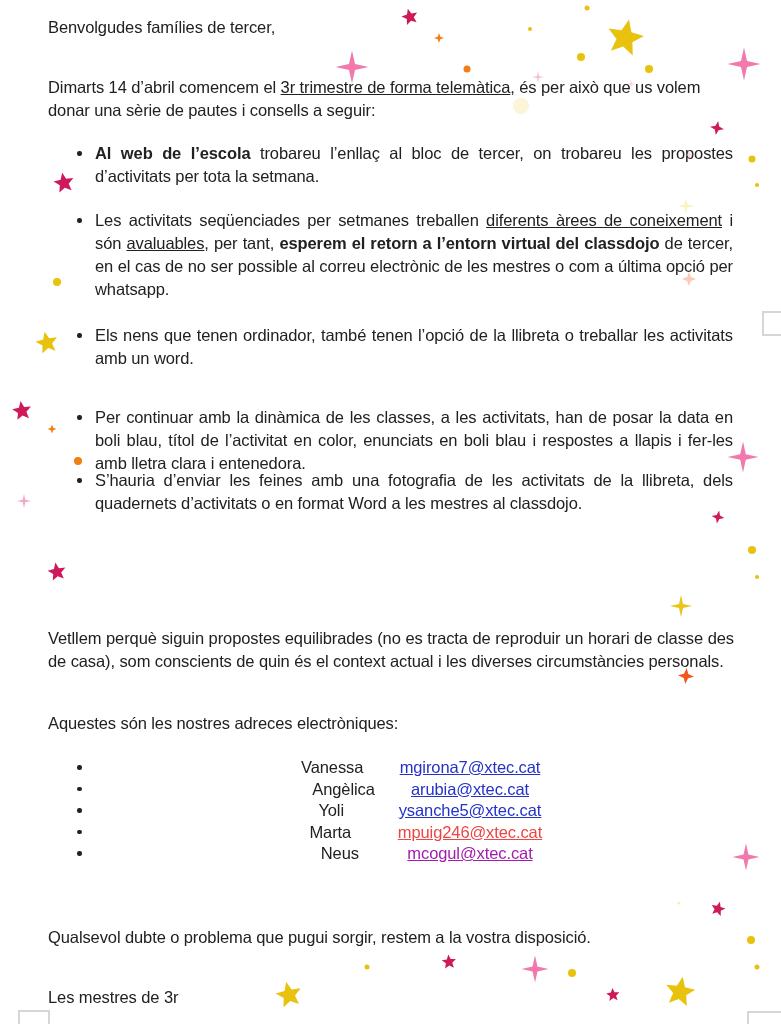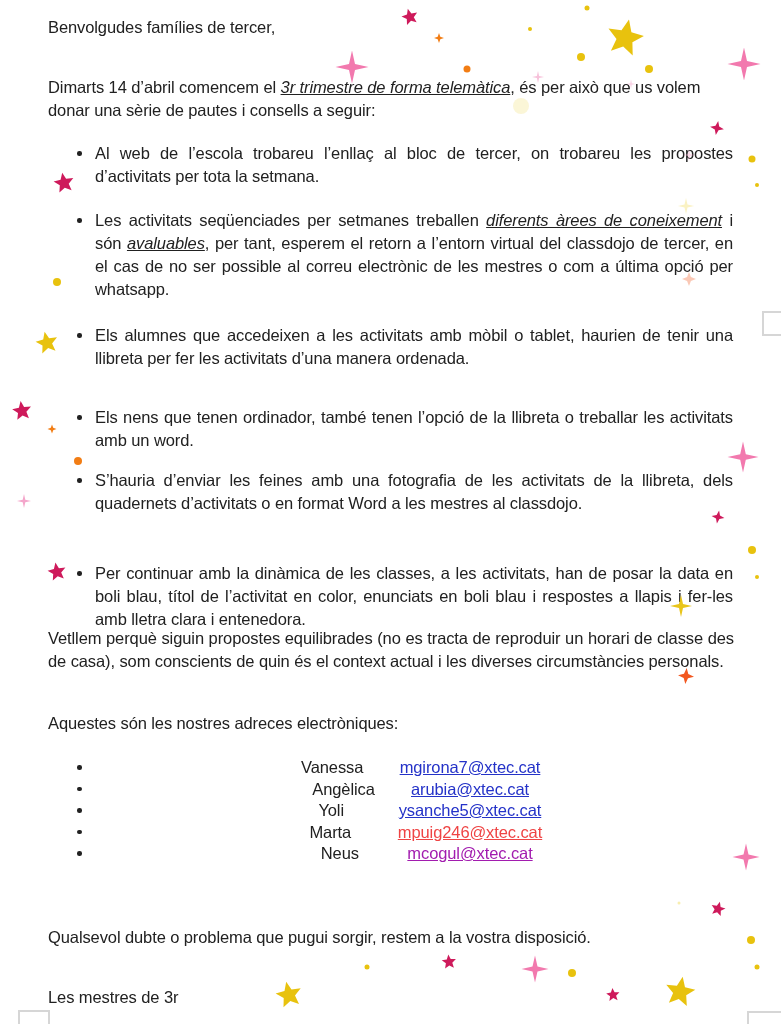--- a/index.html
+++ b/index.html
@@ -2,22 +2,22 @@
 <html><head>
 <meta charset="utf-8">
 <style>
   html,body{margin:0;padding:0;background:#fff;}
   .page{
     position:relative;width:781px;height:1024px;background:#ffffff;
     font-family:"Liberation Sans",sans-serif;color:#212121;overflow:hidden;
   }
   .tb{position:absolute;left:48px;width:686px;font-size:16.5px;line-height:23px;letter-spacing:-0.1px;}
   .j{text-align:justify;}
-  .rb{font-weight:normal;}
-  .ru{text-decoration:underline;font-style:italic;}
+  .rb{font-weight:bold;}
+  .ru{text-decoration:underline;}
   #bullets{position:absolute;left:0;top:0;width:100%;height:100%;}
   .bullet{
     position:absolute;left:70px;width:663px;box-sizing:border-box;padding-left:25px;
     font-size:16.5px;line-height:23px;letter-spacing:-0.1px;text-align:justify;
   }
   .bullet::before{content:"";position:absolute;left:7px;top:9px;width:4.5px;height:4.5px;border-radius:50%;background:#212121;}
   .bullet:nth-child(1){top:142px;}
   .bullet:nth-child(2){top:209px;}
   .bullet:nth-child(3){top:324px;}
   .bullet:nth-child(4){top:406px;}
@@ -36,24 +36,23 @@
 </style>
 </head>
 <body>
 
 <div class="page" style="color: rgb(33, 33, 33); padding-left: 32px;">
   <div class="tb" style="top:16px">Benvolgudes famílies de tercer,</div>
   <div class="tb" style="top:76px"><span>Dimarts 14 d’abril comencem el </span><span class="ru">3r trimestre de forma telemàtica</span><span>, és per això que us volem donar una sèrie de pautes i consells a seguir:</span></div>
   <div id="bullets">
       <div class="bullet"><span class="rb">Al web de l’escola</span><span> trobareu l’enllaç al bloc de tercer, on trobareu les propostes d’activitats per tota la setmana.</span></div>
       <div class="bullet"><span>Les activitats seqüenciades per setmanes treballen </span><span class="ru">diferents àrees de coneixement</span><span> i són </span><span class="ru">avaluables</span><span>, per tant, </span><span class="rb">esperem el retorn a l’entorn virtual del classdojo</span><span> de tercer, en el cas de no ser possible al correu electrònic de les mestres o com a última opció per whatsapp.</span></div>
-      <div class="bullet"><span>Els alumnes que accedeixen a les activitats amb mòbil o tablet, haurien de tenir una llibreta per fer les activitats d’una manera ordenada.</span></div>
       <div class="bullet"><span>Els nens que tenen ordinador, també tenen l’opció de la llibreta o treballar les activitats amb un word.</span></div>
+      <div class="bullet"><span>Per continuar amb la dinàmica de les classes, a les activitats, han de posar la data en boli blau, títol de l’activitat en color, enunciats en boli blau i respostes a llapis i fer-les amb lletra clara i entenedora.</span></div>
       <div class="bullet"><span>S’hauria d’enviar les feines amb una fotografia de les activitats de la llibreta, dels quadernets d’activitats o en format Word a les mestres al classdojo.</span></div>
-      <div class="bullet"><span>Per continuar amb la dinàmica de les classes, a les activitats, han de posar la data en boli blau, títol de l’activitat en color, enunciats en boli blau i respostes a llapis i fer-les amb lletra clara i entenedora.</span></div>
     </div>
   <div class="tb" style="top:712px">Aquestes són les nostres adreces electròniques:</div>
   <div class="tb j" style="top:627px">Vetllem perquè siguin propostes equilibrades (no es tracta de reproduir un horari de classe des de casa), som conscients de quin és el context actual i les diverses circumstàncies personals.</div>
   <div class="emails" id="teachers">
       <div class="trow"><span class="tname">Vanessa</span><a class="temail" style="color: rgb(36, 50, 200);">mgirona7@xtec.cat</a></div>
       <div class="trow"><span class="tname">Angèlica</span><a class="temail" style="color: rgb(36, 50, 200);">arubia@xtec.cat</a></div>
       <div class="trow"><span class="tname">Yoli</span><a class="temail" style="color: rgb(36, 50, 200);">ysanche5@xtec.cat</a></div>
       <div class="trow"><span class="tname">Marta</span><a class="temail" style="color: #ef4444;">mpuig246@xtec.cat</a></div>
       <div class="trow"><span class="tname">Neus</span><a class="temail" style="color: #a21caf;">mcogul@xtec.cat</a></div>
     </div>

